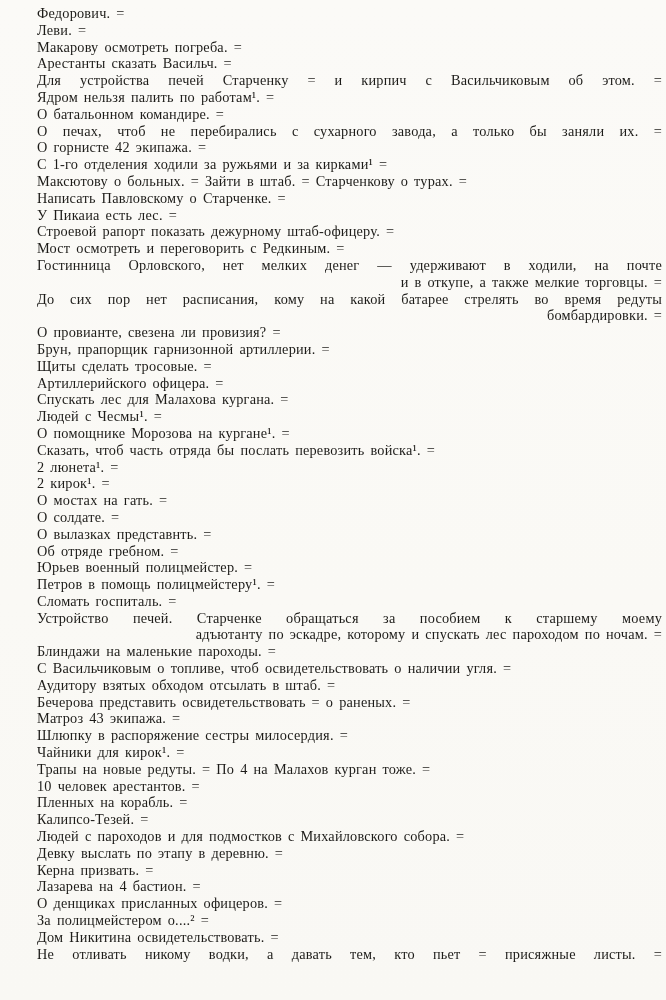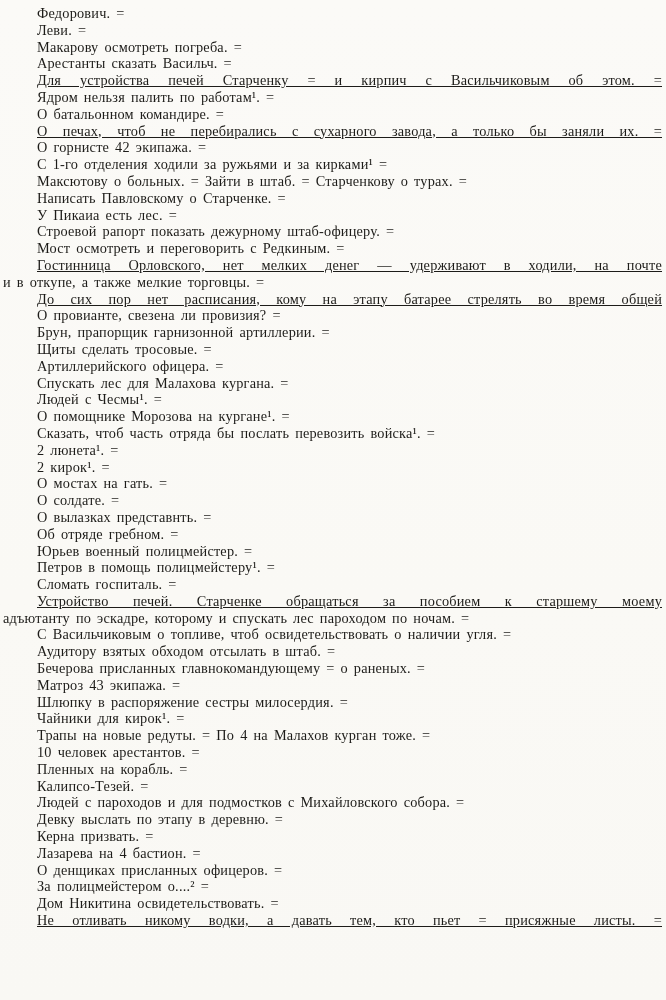--- a/index.html
+++ b/index.html
@@ -29,25 +29,25 @@
     margin: 0;
     padding: 0;
     text-indent: 34px;
     white-space: nowrap;
   }
   
   .fill {
     white-space: normal;
     text-align: justify;
     text-align-last: justify;
-    text-decoration: underline;
   }
   
   .cont {
     text-indent: 0;
+    text-align: right;
   }
 </style>
 </head>
 <body>
 
 <div class="page">
   <div>
     <p class="ln">Федорович. =</p>
     <p class="ln">Леви. =</p>
     <p class="ln">Макарову осмотреть погреба. =</p>
@@ -58,43 +58,45 @@
     <p class="ln fill">О печах, чтоб не перебирались с сухарного завода, а только бы заняли их. =</p>
     <p class="ln">О горнисте 42 экипажа. =</p>
     <p class="ln">С 1-го отделения ходили за ружьями и за кирками¹ =</p>
     <p class="ln">Максютову о больных. = Зайти в штаб. = Старченкову о турах. =</p>
     <p class="ln">Написать Павловскому о Старченке. =</p>
     <p class="ln">У Пикаиа есть лес. =</p>
     <p class="ln">Строевой рапорт показать дежурному штаб-офицеру. =</p>
     <p class="ln">Мост осмотреть и переговорить с Редкиным. =</p>
     <p class="ln fill">Гостинница Орловского, нет мелких денег — удерживают в ходили, на почте</p>
     <p class="ln cont">и в откупе, а также мелкие торговцы. =</p>
-    <p class="ln fill">До сих пор нет расписания, кому на этапу батарее стрелять во время общей</p>
+    <p class="ln fill">До сих пор нет расписания, кому на какой батарее стрелять во время редуты</p>
+    <p class="ln cont">бомбардировки. =</p>
     <p class="ln">О провианте, свезена ли провизия? =</p>
     <p class="ln">Брун, прапорщик гарнизонной артиллерии. =</p>
     <p class="ln">Щиты сделать тросовые. =</p>
     <p class="ln">Артиллерийского офицера. =</p>
     <p class="ln">Спускать лес для Малахова кургана. =</p>
     <p class="ln">Людей с Чесмы¹. =</p>
     <p class="ln">О помощнике Морозова на кургане¹. =</p>
     <p class="ln">Сказать, чтоб часть отряда бы послать перевозить войска¹. =</p>
     <p class="ln">2 люнета¹. =</p>
     <p class="ln">2 кирок¹. =</p>
     <p class="ln">О мостах на гать. =</p>
     <p class="ln">О солдате. =</p>
     <p class="ln">О вылазках представнть. =</p>
     <p class="ln">Об отряде гребном. =</p>
     <p class="ln">Юрьев военный полицмейстер. =</p>
     <p class="ln">Петров в помощь полицмейстеру¹. =</p>
     <p class="ln">Сломать госпиталь. =</p>
     <p class="ln fill">Устройство печей. Старченке обращаться за пособием к старшему моему</p>
     <p class="ln cont">адъютанту по эскадре, которому и спускать лес пароходом по ночам. =</p>
+    <p class="ln">Блиндажи на маленькие пароходы. =</p>
     <p class="ln">С Васильчиковым о топливе, чтоб освидетельствовать о наличии угля. =</p>
     <p class="ln">Аудитору взятых обходом отсылать в штаб. =</p>
-    <p class="ln">Бечерова присланных главнокомандующему = о раненых. =</p>
+    <p class="ln">Бечерова представить освидетельствовать = о раненых. =</p>
     <p class="ln">Матроз 43 экипажа. =</p>
     <p class="ln">Шлюпку в распоряжение сестры милосердия. =</p>
     <p class="ln">Чайники для кирок¹. =</p>
     <p class="ln">Трапы на новые редуты. = По 4 на Малахов курган тоже. =</p>
     <p class="ln">10 человек арестантов. =</p>
     <p class="ln">Пленных на корабль. =</p>
     <p class="ln">Калипсо-Тезей. =</p>
     <p class="ln">Людей с пароходов и для подмостков с Михайловского собора. =</p>
     <p class="ln">Девку выслать по этапу в деревню. =</p>
     <p class="ln">Керна призвать. =</p>

